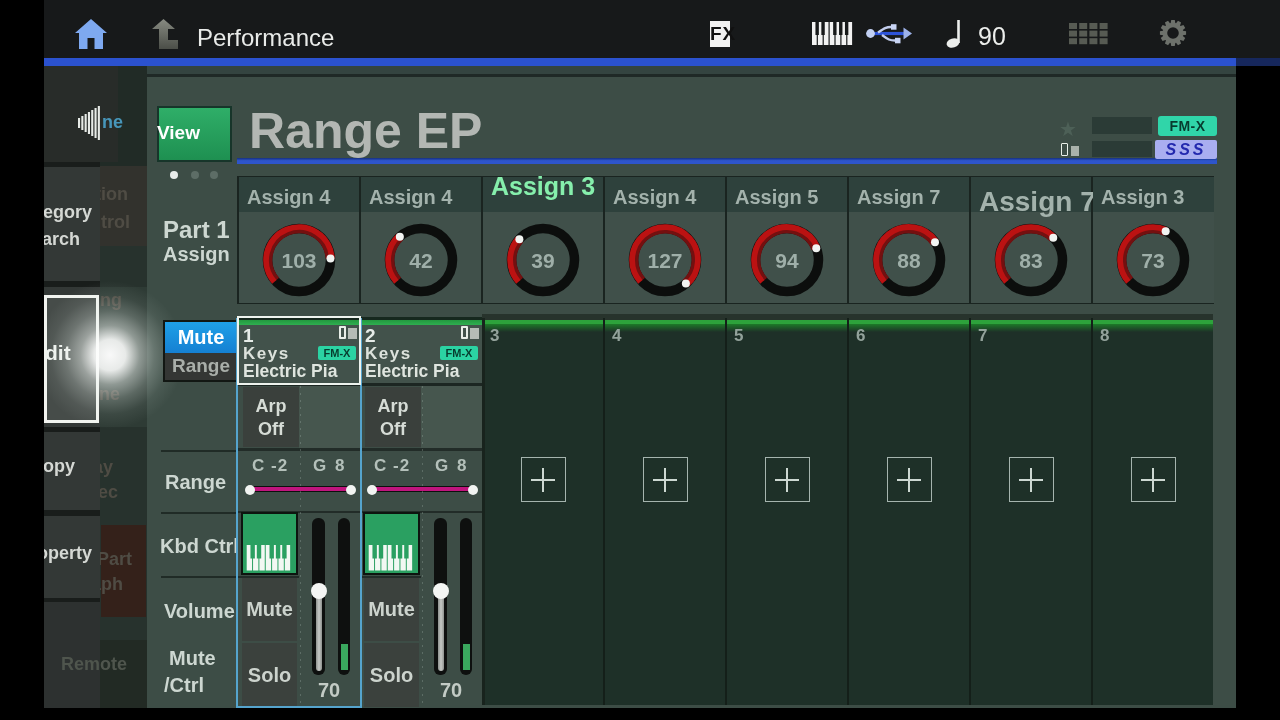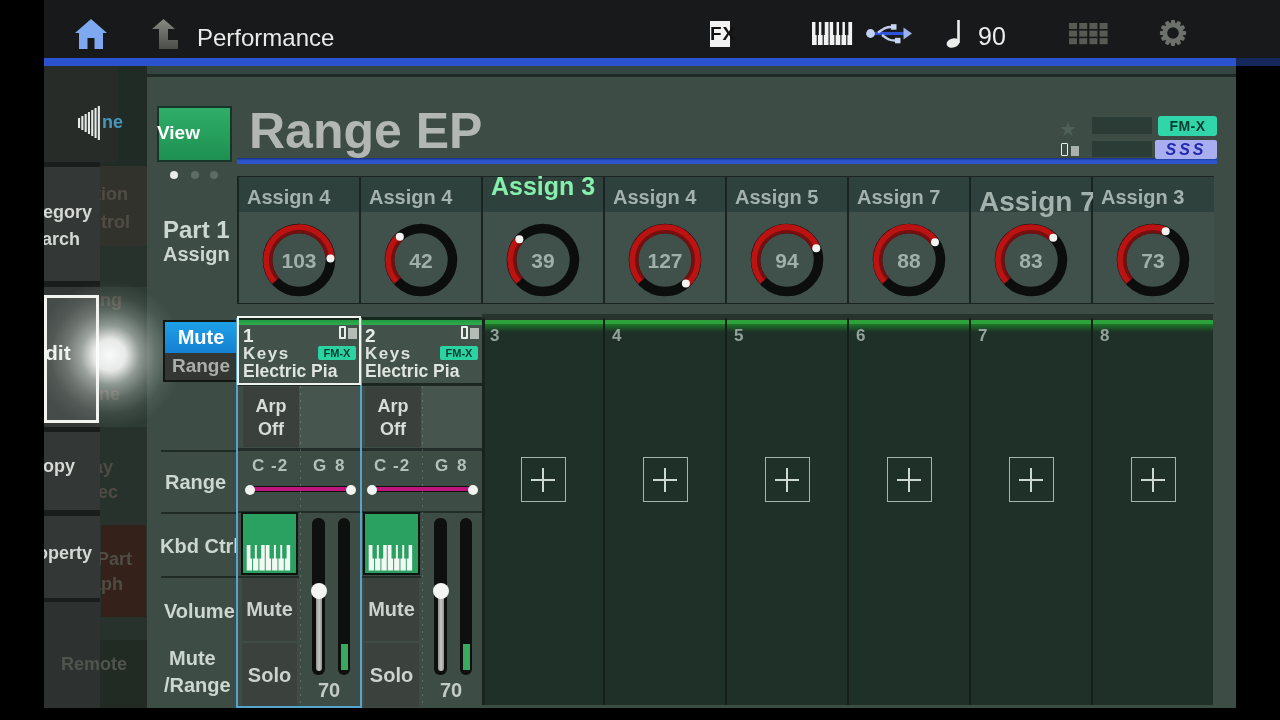--- a/index.html
+++ b/index.html
@@ -207,21 +207,21 @@
 <div class="a" style="left:163px;top:320px;width:76px;height:62px;background:#121713"></div>
 <div class="a b" style="left:165px;top:322px;width:72px;height:31px;background:linear-gradient(#1fa0e8,#1580d2);color:#fff;font-size:20px;text-align:center;line-height:30px">Mute</div>
 <div class="a b" style="left:165px;top:353px;width:72px;height:27px;background:#343634;color:#a9aea9;font-size:19px;text-align:center;line-height:26px">Range</div>
 <div class="a" style="left:161px;top:449.5px;width:77px;height:2.5px;background:#202b26"></div>
 <div class="a" style="left:161px;top:511.5px;width:77px;height:2.5px;background:#202b26"></div>
 <div class="a" style="left:161px;top:575.5px;width:77px;height:2.5px;background:#202b26"></div>
 <div class="a b" style="left:165px;top:471px;font-size:20px;color:#cdd7d1">Range</div>
 <div class="a b" style="left:160px;top:535px;font-size:20px;color:#cdd7d1">Kbd Ctrl</div>
 <div class="a b" style="left:164px;top:600px;font-size:20px;color:#cdd7d1">Volume</div>
 <div class="a b" style="left:169px;top:647px;font-size:20px;color:#cdd7d1">Mute</div>
-<div class="a b" style="left:164px;top:674px;font-size:20px;color:#cdd7d1">/Range</div>
+<div class="a b" style="left:164px;top:674px;font-size:20px;color:#cdd7d1">/Ctrl</div>
 <div class="a" style="left:238px;top:317px;width:122px;height:3px;background:#16281e"></div>
 <div class="a" style="left:238px;top:320px;width:122px;height:5px;background:linear-gradient(#23983f,#2fae50)"></div>
 <div class="a" style="left:238px;top:325px;width:122px;height:58px;background:#42524b"></div>
 <div class="a b" style="left:243px;top:325px;font-size:19px;color:#e6ece8">1</div>
 <div class="a" style="left:339px;top:326px;width:7px;height:13px;border:2px solid #e8eee8;border-radius:1px"></div>
 <div class="a" style="left:348px;top:328px;width:9px;height:10.5px;background:#b5bcb6"></div>
 <div class="a b" style="left:243px;top:344px;font-size:17px;color:#dce2dc;letter-spacing:1.5px">Keys</div>
 <div class="a b" style="left:318px;top:346px;width:38px;height:14px;background:#2bd3a3;border-radius:2px;color:#073c2f;font-size:11px;text-align:center;line-height:14px">FM-X</div>
 <div class="a b" style="left:243px;top:361px;font-size:17.5px;color:#dfe5df">Electric Pia</div>
 <div class="a" style="left:238px;top:383px;width:122px;height:3px;background:#1c2622"></div>

